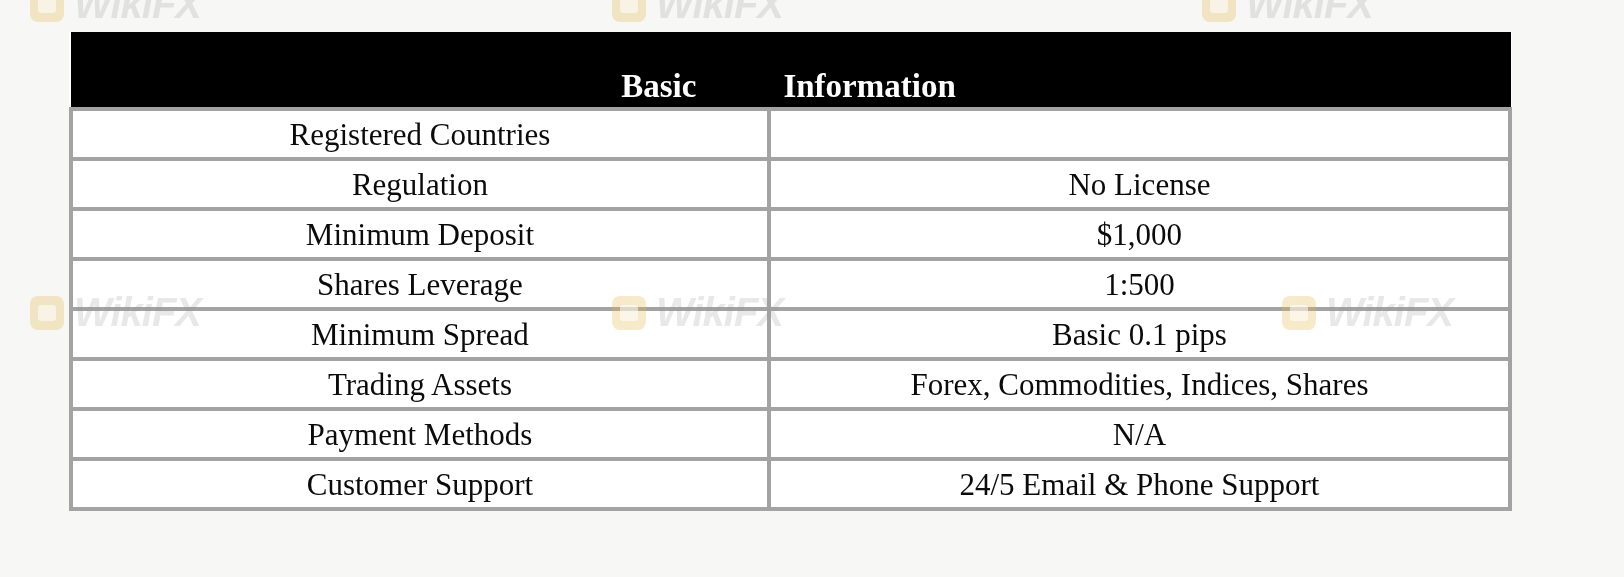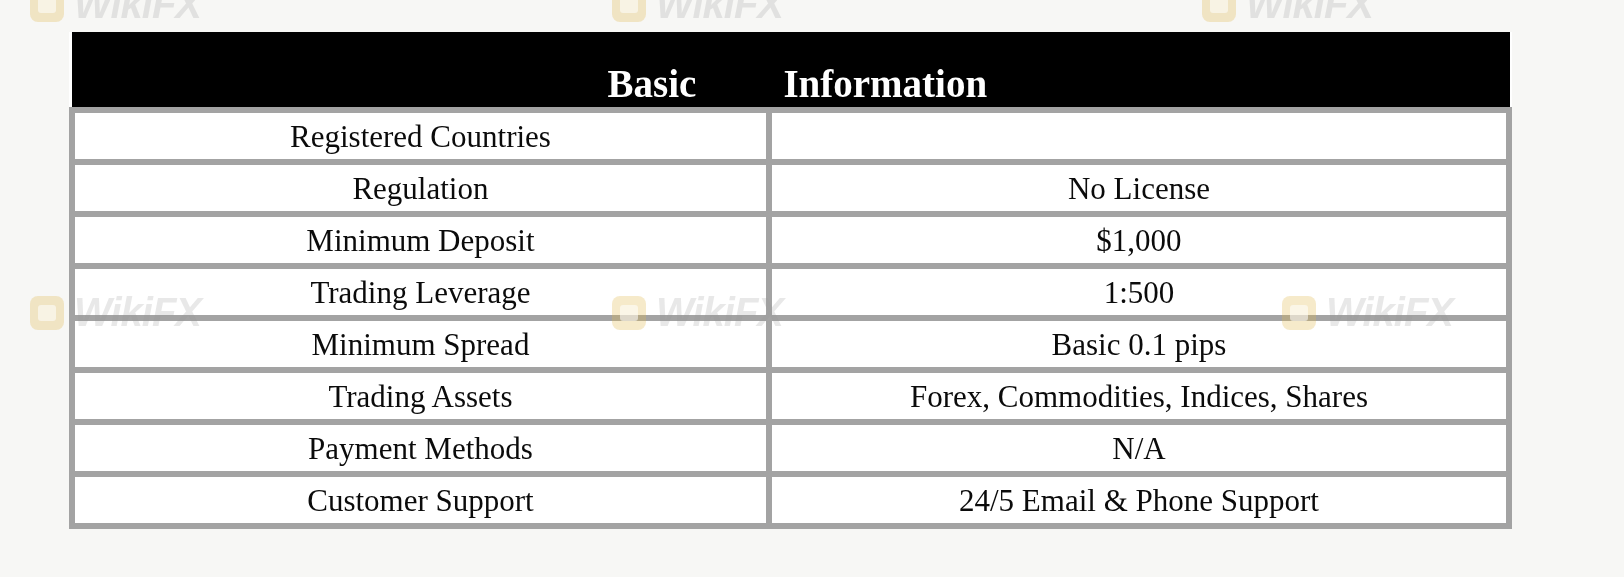--- a/index.html
+++ b/index.html
@@ -74,41 +74,41 @@
   table.info {
     border-collapse: collapse;
     width: 100%;
     table-layout: fixed;
     background: #ffffff;
   }
   table.info col.c1 { width: 48.5%; }
   table.info col.c2 { width: 51.5%; }
 
   table.info td {
-    border: 6px solid #a3a3a3;
+    border: 4px solid #a3a3a3;
     text-align: center;
     vertical-align: middle;
     font-size: 31px;
     line-height: 1.0;
     height: 44px;
     padding: 1px 6px;
     color: #0b0b0b;
     background: transparent;
   }
 
   thead tr.header-row td {
     background: #000000;
     border: 1px solid #000000;
     height: 74px;
     padding: 0;
   }
   .hdr-cell {
     color: #ffffff;
     font-weight: bold;
-    font-size: 39px;
+    font-size: 33px;
     display: flex;
     align-items: flex-end;
     justify-content: flex-end;
     height: 100%;
     padding-bottom: 4px;
     padding-right: 72px;
     box-sizing: border-box;
   }
   .hdr-cell.left-col {
     justify-content: flex-end;
@@ -174,21 +174,21 @@
       </tr>
       <tr>
         <td>Regulation</td>
         <td>No License</td>
       </tr>
       <tr>
         <td>Minimum Deposit</td>
         <td>$1,000</td>
       </tr>
       <tr>
-        <td>Trading Leverage</td>
+        <td>Shares Leverage</td>
         <td>1:500</td>
       </tr>
       <tr>
         <td>Minimum Spread</td>
         <td>Basic 0.1 pips</td>
       </tr>
       <tr>
         <td>Trading Assets</td>
         <td>Forex, Commodities, Indices, Shares</td>
       </tr>

